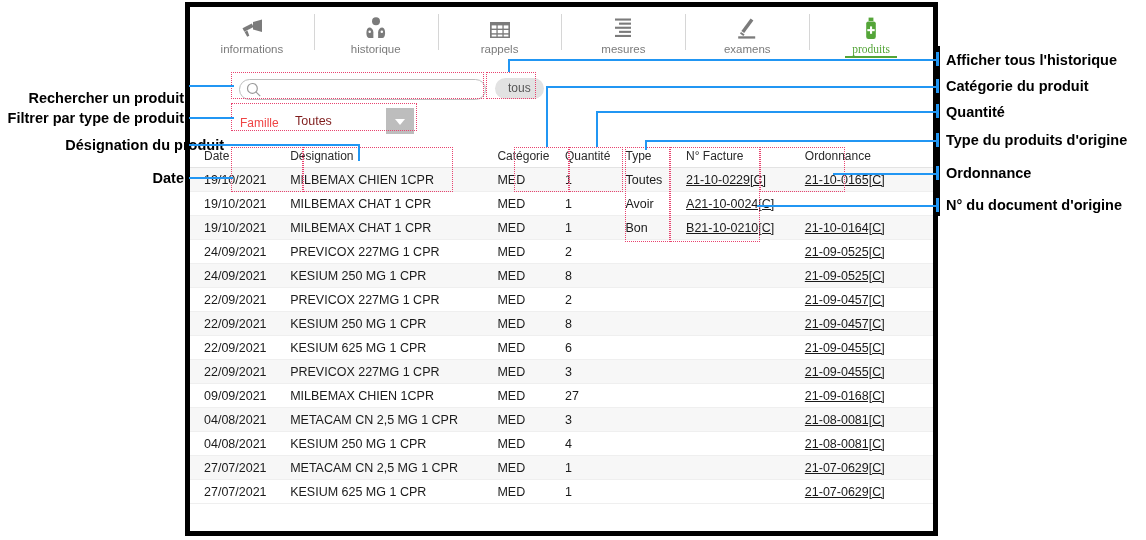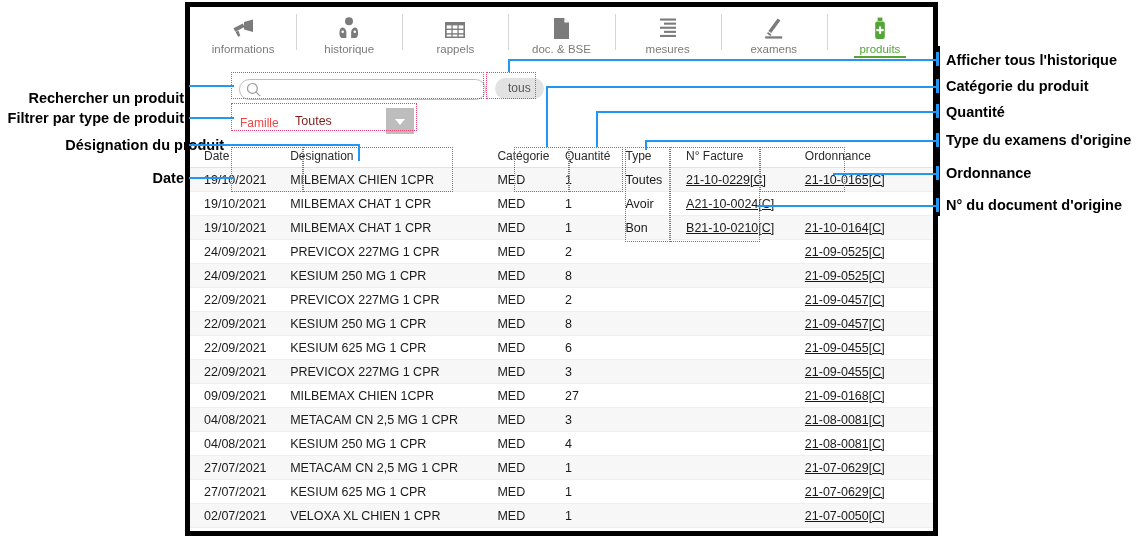--- a/index.html
+++ b/index.html
@@ -37,21 +37,21 @@
   }
   .tab + .tab::before{
     content:"";position:absolute;left:0;top:7px;bottom:9px;width:1px;background:#d6d6d6;
   }
   .tab .ticon{
     height:26px;display:flex;align-items:flex-end;justify-content:center;margin-bottom:2px;
   }
   .tab .tlabel{
     font-size:11.5px;color:#7b7b7b;line-height:13px;white-space:nowrap;
   }
-  .tab.active .tlabel{color:#54a538;}
+  .tab.active .tlabel{color:#54a538;font-family:Liberation Serif, serif;}
   .tab.active::after{
     content:"";position:absolute;left:50%;transform:translateX(-50%);
     bottom:1px;width:52px;height:2.5px;background:#54a538;
   }
   .gl{fill:#7b7b7b;}
   .grn{fill:#54a538;}
 
   
   .searchrow{position:absolute;left:0;top:52px;right:0;height:36px;}
   .searchbox{
@@ -176,29 +176,20 @@
             <rect fill="#ffffff" x="9.7" y="11" width="4.7" height="3.2"></rect>
             <rect fill="#ffffff" x="15.7" y="11" width="4.7" height="3.2"></rect>
             <rect fill="#ffffff" x="3.7" y="15.6" width="4.7" height="1.9"></rect>
             <rect fill="#ffffff" x="9.7" y="15.6" width="4.7" height="1.9"></rect>
             <rect fill="#ffffff" x="15.7" y="15.6" width="4.7" height="1.9"></rect>
           </svg>
         </span>
         <span class="tlabel">rappels</span>
       </div>
 
-      <div class="tab">
-        <span class="ticon">
-          <svg width="20" height="24" viewBox="0 0 20 24">
-            <path class="gl" d="M3 1 L13.4 1 L18 5.6 L18 22 L3 22 Z"></path>
-            <path fill="#ffffff" d="M13.4 1 L18 5.6 L13.4 5.6 Z"></path>
-          </svg>
-        </span>
-        <span class="tlabel">doc. &amp; BSE</span>
-      </div>
 
       <div class="tab">
         <span class="ticon">
           <svg width="24" height="24" viewBox="0 0 24 24">
             <rect class="gl" x="4" y="1.5" width="16" height="2.1"></rect>
             <rect class="gl" x="8" y="5.6" width="12" height="2.1"></rect>
             <rect class="gl" x="4" y="9.7" width="16" height="2.1"></rect>
             <rect class="gl" x="8" y="13.8" width="12" height="2.1"></rect>
             <rect class="gl" x="4" y="17.9" width="16" height="2.1"></rect>
           </svg>
@@ -383,29 +374,20 @@
             </tr>
             <tr class="even">
               <td class="c-date">27/07/2021</td>
               <td class="c-desig">KESIUM 625 MG 1 CPR</td>
               <td class="c-cat">MED</td>
               <td class="c-qte">1</td>
               <td class="c-type"></td>
               <td class="c-fact"></td>
               <td class="c-ord"><span class="lnk">21-07-0629[C]</span></td>
             </tr>
-            <tr class="odd">
-              <td class="c-date">02/07/2021</td>
-              <td class="c-desig">VELOXA XL CHIEN 1 CPR</td>
-              <td class="c-cat">MED</td>
-              <td class="c-qte">1</td>
-              <td class="c-type"></td>
-              <td class="c-fact"></td>
-              <td class="c-ord"><span class="lnk">21-07-0050[C]</span></td>
-            </tr>
           </tbody>
       </table>
     </div>
   </div>
 
   <div class="dbox" style="left:231px;top:72px;width:253px;height:27px;"></div>
   <div class="dbox" style="left:486px;top:72px;width:50px;height:27px;"></div>
   <div class="dbox" style="left:231px;top:103px;width:186px;height:28px;"></div>
   <div class="dbox" style="left:231px;top:147px;width:72px;height:45px;"></div>
   <div class="dbox" style="left:303px;top:147px;width:150px;height:45px;"></div>
@@ -441,21 +423,21 @@
   <div class="lbl" style="left:946px;top:78px;">Catégorie du produit</div>
   <div class="lead" style="left:546px;top:86px;width:390px;"></div>
   <div class="vlead" style="left:546px;top:86px;height:61px;"></div>
 
   <div class="tick" style="left:936px;top:104px;height:14px;"></div>
   <div class="lbl" style="left:946px;top:104px;">Quantité</div>
   <div class="lead" style="left:596px;top:111px;width:340px;"></div>
   <div class="vlead" style="left:596px;top:111px;height:36px;"></div>
 
   <div class="tick" style="left:936px;top:133px;height:14px;"></div>
-  <div class="lbl" style="left:946px;top:132px;">Type du examens d'origine</div>
+  <div class="lbl" style="left:946px;top:132px;">Type du produits d'origine</div>
   <div class="lead" style="left:645px;top:140px;width:291px;"></div>
   <div class="vlead" style="left:645px;top:140px;height:10px;"></div>
 
   <div class="tick" style="left:936px;top:166px;height:14px;"></div>
   <div class="lbl" style="left:946px;top:165px;">Ordonnance</div>
   <div class="lead" style="left:833px;top:173px;width:103px;"></div>
 
   <div class="tick" style="left:936px;top:198px;height:14px;"></div>
   <div class="lbl" style="left:946px;top:197px;">N° du document d'origine</div>
   <div class="lead" style="left:757px;top:205px;width:179px;"></div>

